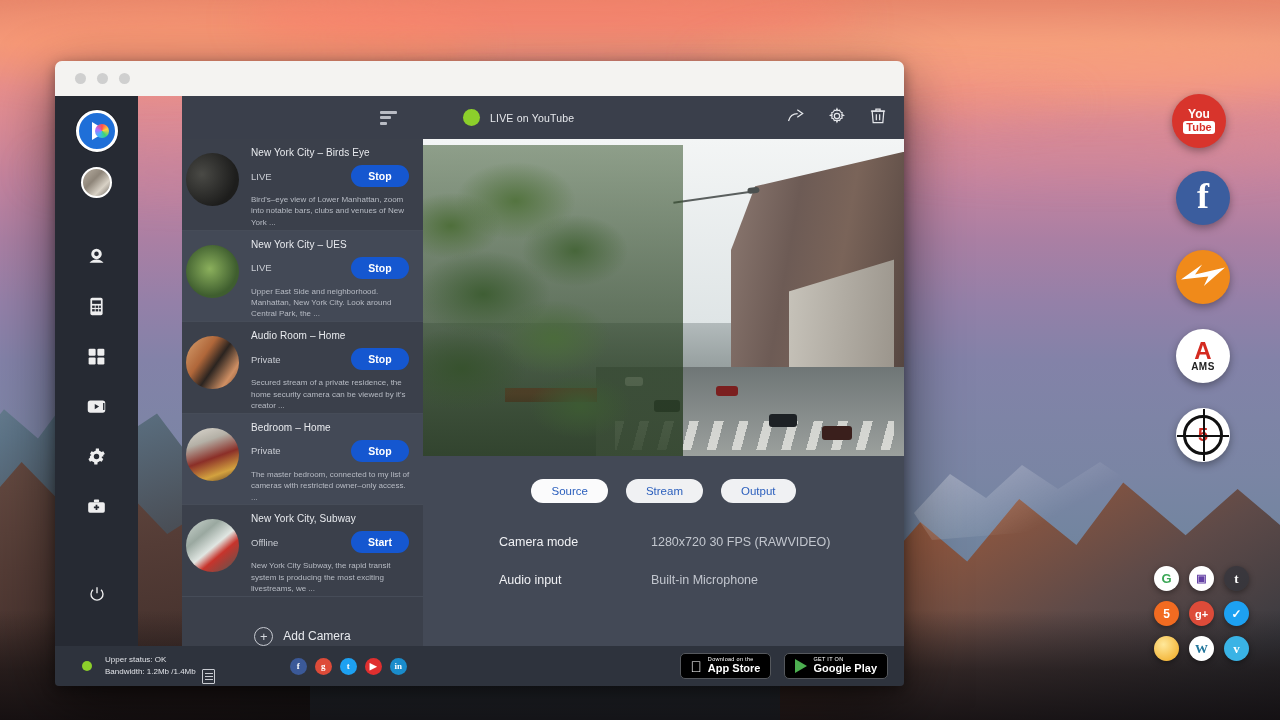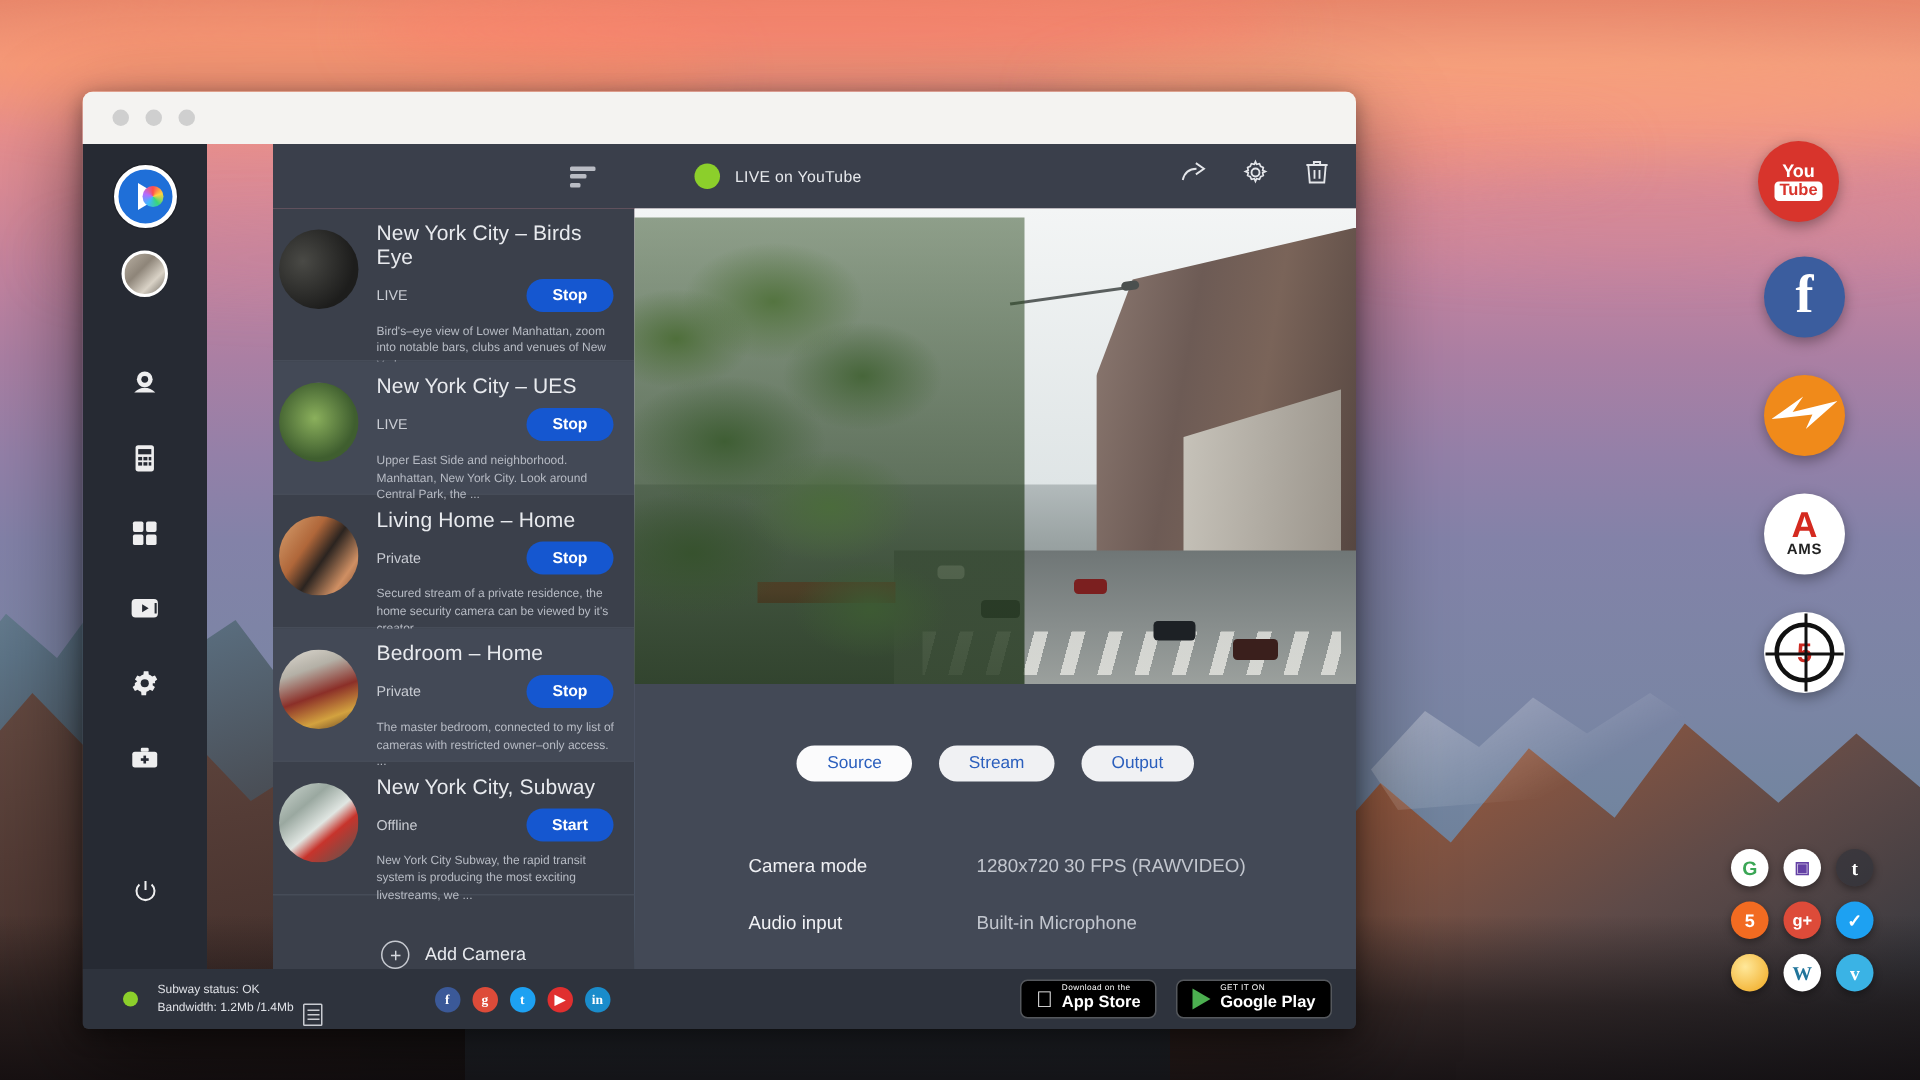--- a/index.html
+++ b/index.html
@@ -142,21 +142,21 @@
   .cam-row {
     position: relative; padding: 8px 8px 8px 14px; min-height: 78px;
     border-bottom: 1px solid #464c58;
   }
   .cam-row.alt { background: #434956; }
   .cam-thumb {
     position: absolute; left: 4px; top: 14px; width: 53px; height: 53px;
     border-radius: 50%; overflow: hidden; background: #222;
   }
   .cam-info { margin-left: 55px; }
-  .cam-title { font-size: 14px; color: #e8eaee; margin-bottom: 7px; letter-spacing: .1px; }
+  .cam-title { font-size: 10px; color: #e8eaee; margin-bottom: 7px; letter-spacing: .1px; }
   .cam-mid { display: flex; align-items: center; justify-content: space-between; padding-right: 6px; }
   .cam-status { font-size: 9.5px; color: #c9ccd3; }
   .cam-btn {
     background: #1557d0; color: #fff; border: none; border-radius: 13px;
     padding: 5px 16px; font-size: 10.5px; font-weight: bold; cursor: pointer;
     font-family: "Liberation Sans", sans-serif; min-width: 58px;
   }
   .cam-desc {
     margin-top: 7px; font-size: 8px; color: #b7bbc4; line-height: 1.42;
     padding-right: 4px;
@@ -166,21 +166,21 @@
     padding: 30px 0 0 0; cursor: pointer; color: #e8eaee;
   }
   .addcam .plus {
     width: 19px; height: 19px; border-radius: 50%; border: 1px solid #c6c9d0;
     display: flex; align-items: center; justify-content: center;
     font-size: 13px; line-height: 1; color: #d4d7dd;
   }
   .addcam .lbl { font-size: 12px; }
 
   
-  .main { flex: 1; background: #434956; display: flex; flex-direction: column; min-width: 0; justify-content: space-between; }
+  .main { flex: 1; background: #434956; display: flex; flex-direction: column; min-width: 0; }
 
   .video {
     height: 317px; position: relative; overflow: hidden; flex: none;
     background:
       linear-gradient(180deg,#eef1f3 0%, #e4e9ec 22%, #cdd4d6 45%, #9aa3a3 70%, #6c7372 100%);
   }
   .vid-sky { position: absolute; inset: 0 0 42% 0; background: linear-gradient(180deg,#f3f5f5,#dfe5e6); }
   .vid-bldg-r {
     position: absolute; right: 0; top: 4%; width: 36%; height: 78%;
     background: linear-gradient(100deg,#8d7a72 0%,#6d5b55 35%,#7a6459 60%,#53443f 100%);
@@ -514,21 +514,21 @@
                   <span class="cam-status">LIVE</span>
                   <button class="cam-btn">Stop</button>
                 </div>
                 <div class="cam-desc">Upper East Side and neighborhood. Manhattan, New York City. Look around Central Park, the ...</div>
               </div>
             </div>
 
             <div class="cam-row">
               <div class="cam-thumb" style="background-image:linear-gradient(125deg,#d8a271 0%,#b0673a 35%,#2b2420 55%,#cf8f63 80%,#7b4a2d 100%);"></div>
               <div class="cam-info">
-                <div class="cam-title">Living Home – Home</div>
+                <div class="cam-title">Audio Room – Home</div>
                 <div class="cam-mid">
                   <span class="cam-status">Private</span>
                   <button class="cam-btn">Stop</button>
                 </div>
                 <div class="cam-desc">Secured stream of a private residence, the home security camera can be viewed by it's creator ...</div>
               </div>
             </div>
 
             <div class="cam-row alt">
               <div class="cam-thumb" style="background-image:linear-gradient(160deg,#dedad2 0%,#b4b0a6 28%,#8b2f28 55%,#d3a23f 80%,#5c3b22 100%);"></div>
@@ -596,21 +596,21 @@
             </div>
           </div>
 
         </div>
       </div>
     </div>
 
     <div class="footer">
       <span class="fdot"></span>
       <div class="fstatus">
-        <div>Subway status: OK</div>
+        <div>Upper status: OK</div>
         <div>Bandwidth: 1.2Mb /1.4Mb</div>
       </div>
       <span class="fdoc"></span>
 
       <div class="fsocial">
         <span class="fs fs-fb">f</span>
         <span class="fs fs-gp">g</span>
         <span class="fs fs-tw">t</span>
         <span class="fs fs-yt">▶</span>
         <span class="fs fs-in">in</span>

